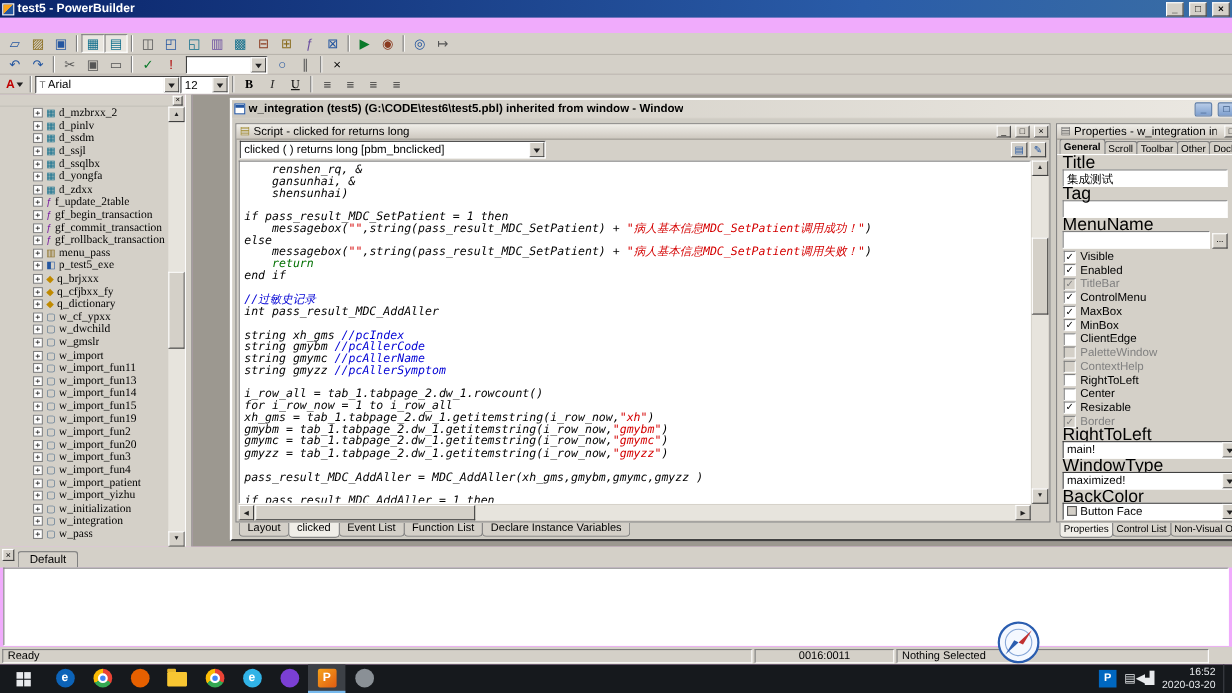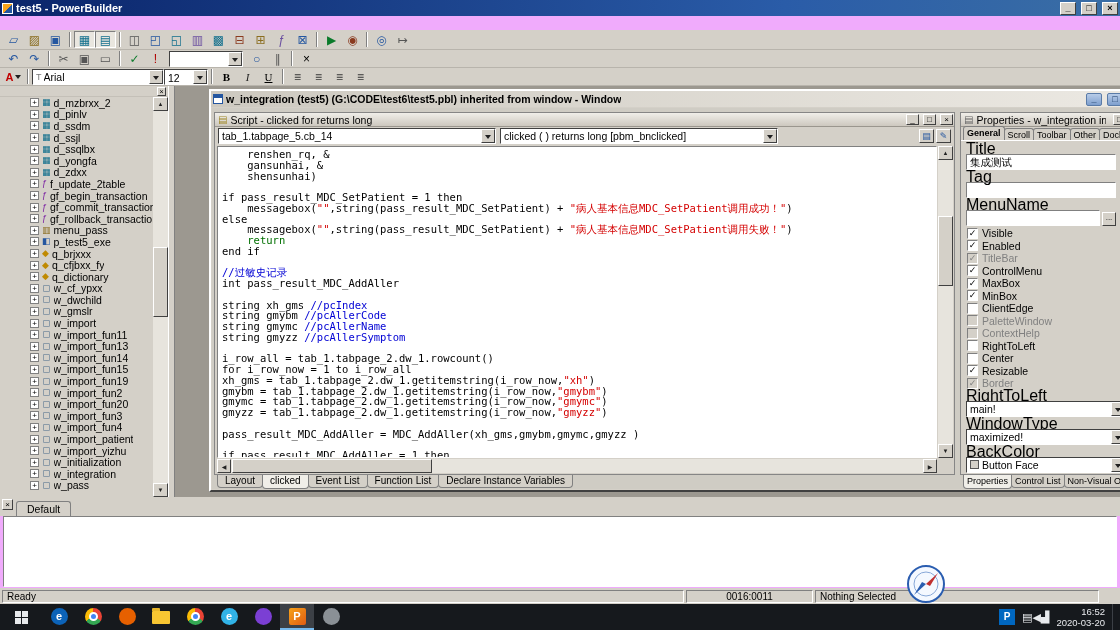--- a/index.html
+++ b/index.html
@@ -49,21 +49,21 @@
 .color-chip{width:9px;height:9px;background:#d4d0c8;border:1px solid #555;margin-right:3px;flex:none;}
 
 
 .tree-panel{left:0;top:86px;width:168px;height:411px;background:#d4d0c8;}
 .panel-header{height:11px;position:relative;border-bottom:1px solid #c4c0b8;}
 .mini-close{position:absolute;right:2px;top:1px;width:9px;height:9px;font-size:7px;line-height:7px;text-align:center;border:1px solid;border-color:#fff #404040 #404040 #fff;background:#d4d0c8;}
 .tree-list{position:absolute;left:0;top:11px;bottom:0;width:153px;overflow:hidden;}
 .tree-item{height:11.6px;display:flex;align-items:center;gap:3px;padding-left:30px;font-size:10.5px;white-space:nowrap;}
 .plusbox{width:9px;height:9px;flex:none;background:#fff;border:1px solid #808080;font-size:8px;line-height:7px;text-align:center;color:#000;}
 .tree-icon{font-size:9px;line-height:9px;flex:none;}
-.tree-label{overflow:hidden;}
+.tree-label{overflow:hidden;font-family:Liberation Serif, serif;}
 .splitter{left:168px;top:86px;width:7px;height:411px;background:#d4d0c8;border-left:1px solid #fff;border-right:1px solid #808080;}
 
 
 .vscroll,.hscroll{position:absolute;background:#e7e4dd;}
 .scroll-btn{position:absolute;background:#d4d0c8;border:1px solid;border-color:#fff #404040 #404040 #fff;font-size:6px;color:#222;display:flex;align-items:center;justify-content:center;}
 .sb-up{top:0;left:0;right:0;height:14px;}
 .sb-down{bottom:0;left:0;right:0;height:14px;}
 .sb-left{left:0;top:0;bottom:0;width:14px;}
 .sb-right{right:0;top:0;bottom:0;width:14px;}
 .thumb-v{position:absolute;left:0;right:0;background:#d4d0c8;border:1px solid;border-color:#fff #404040 #404040 #fff;}
@@ -87,21 +87,21 @@
 .sub-title{white-space:nowrap;overflow:hidden;}
 .sub-btn{width:13px;height:11px;background:#d4d0c8;border:1px solid;border-color:#fff #404040 #404040 #fff;font-size:8px;line-height:9px;text-align:center;margin-left:1px;flex:none;}
 .script-ticon{color:#a08a2a;font-size:10px;line-height:10px;}
 .props-ticon{color:#666;font-size:10px;line-height:10px;}
 .combo-row{height:18px;display:flex;align-items:center;gap:4px;padding:0 3px;}
 .mini-btns{display:flex;gap:2px;}
 .mini-btn{width:15px;height:14px;background:#d4d0c8;border:1px solid;border-color:#fff #404040 #404040 #fff;font-size:9px;line-height:12px;text-align:center;color:#2456a0;}
 
 
 .code-area{position:absolute;left:2px;top:33px;right:17px;bottom:16px;background:#fff;border:1px solid;border-color:#808080 #fff #fff #808080;padding:2px 0 0 4px;font-family:"DejaVu Sans Mono","Liberation Mono",monospace;font-size:10.5px;line-height:10.75px;white-space:pre;overflow:hidden;}
-.code-line{height:10.75px;}
+.code-line{height:10.75px;font-style:italic;}
 .seg-p{color:#000;}
 .seg-s{color:#d40000;}
 .seg-c{color:#0000d4;}
 .seg-k{color:#007000;}
 .code-vscroll{right:1px;top:33px;bottom:16px;width:15px;}
 .code-hscroll{left:2px;bottom:1px;right:17px;height:14px;}
 
 
 .btabs{display:flex;align-items:flex-start;padding-left:3px;overflow:hidden;}
 .btab{font-size:10px;height:13px;line-height:12px;padding:0 7px;background:#d4d0c8;border:1px solid #808080;border-top:none;border-radius:0 0 4px 4px;margin-right:-1px;white-space:nowrap;}
@@ -518,24 +518,20 @@
         <div class="script-win">
           <div class="sub-titlebar">
             <span class="script-ticon">▤</span>
             <span class="sub-title">Script - clicked for  returns long</span>
             <span class="spacer"></span>
             <span class="sub-btn">_</span>
             <span class="sub-btn">□</span>
             <span class="sub-btn">×</span>
           </div>
           <div class="combo-row">
-            <span class="combo obj-combo">
-              <span class="combo-val">tab_1.tabpage_5.cb_14</span>
-              <span class="arrow"></span>
-            </span>
             <span class="combo evt-combo">
               <span class="combo-val">clicked ( )  returns long [pbm_bnclicked]</span>
               <span class="arrow"></span>
             </span>
             <span class="spacer"></span>
             <span id="minibtns" class="mini-btns">
                 <span class="mini-btn">▤</span>
                 <span class="mini-btn">✎</span>
               </span>
           </div>

